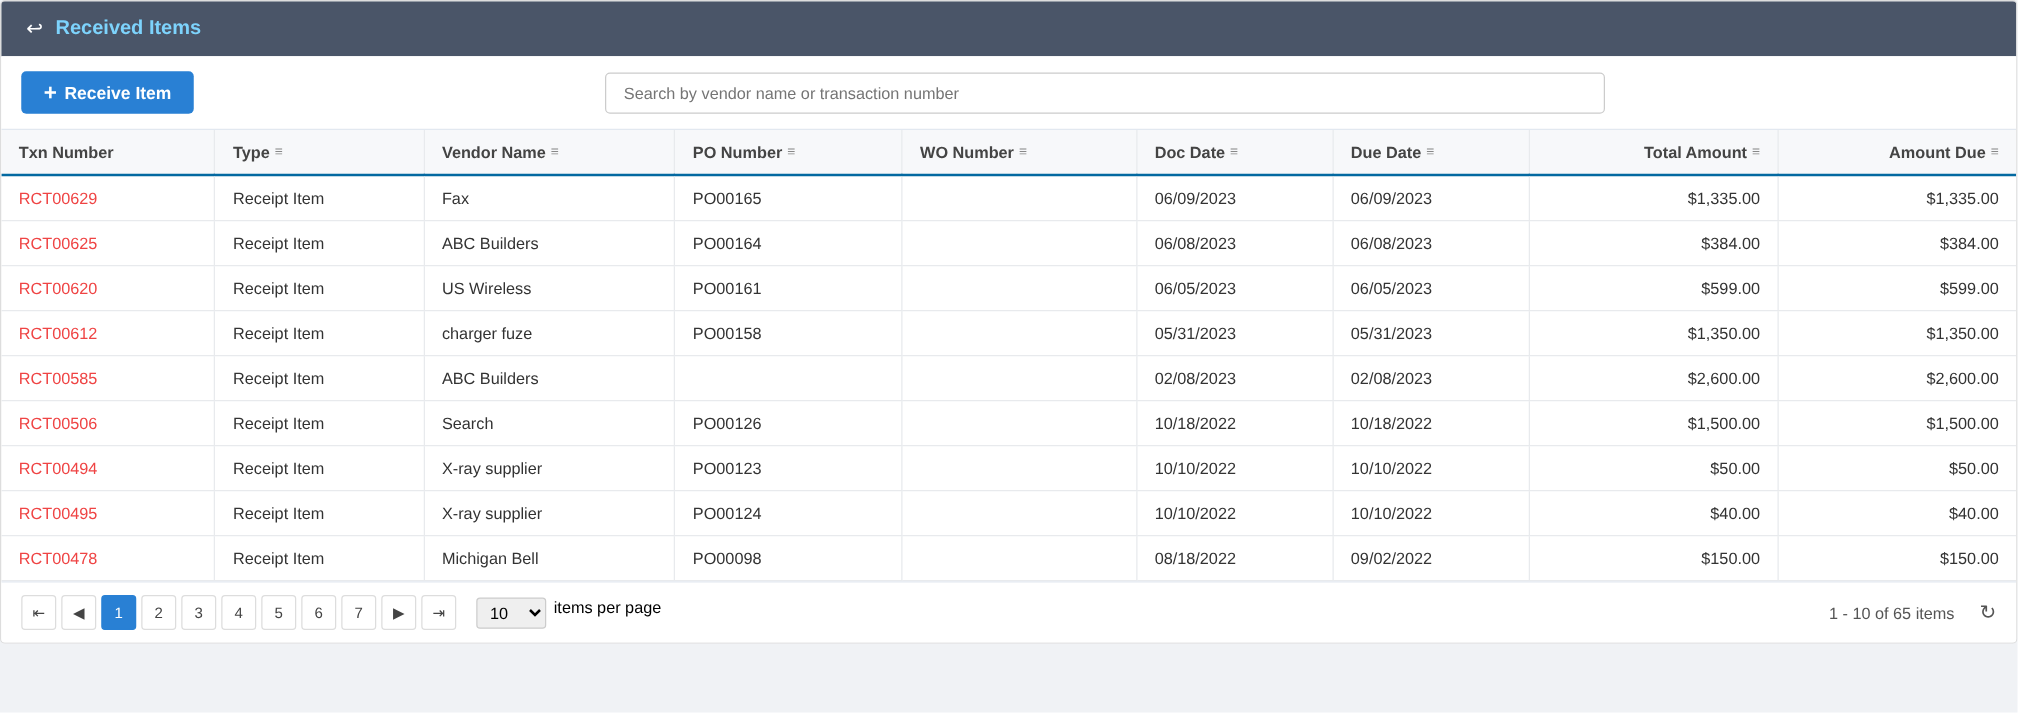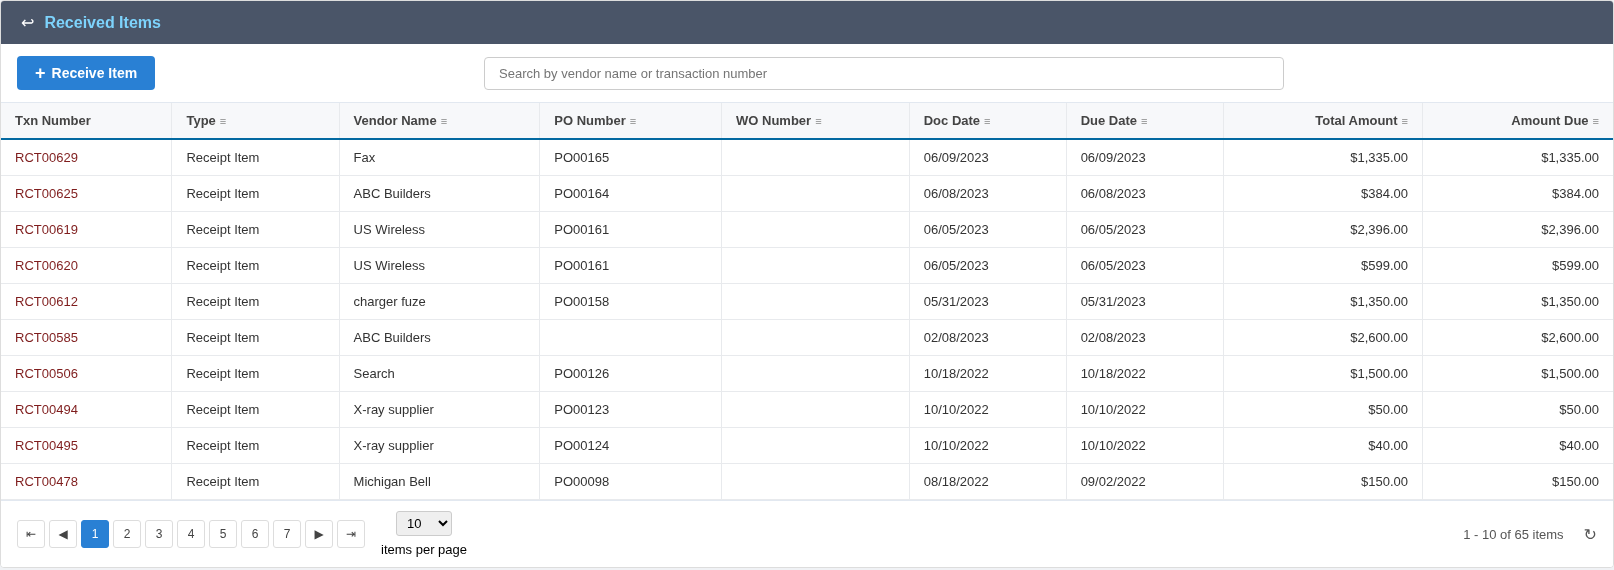--- a/index.html
+++ b/index.html
@@ -118,21 +118,21 @@
       border-bottom: 1px solid #e8eaed;
       border-right: 1px solid #e8eaed;
       color: #333;
       white-space: nowrap;
     }
     td:last-child { border-right: none; }
 
     td.amount-cell { text-align: right; }
 
     .txn-link {
-      color: #7f1d1d;
+      color: #ef4444;
       cursor: pointer;
       text-decoration: none;
     }
 
     .pagination-bar {
       display: flex;
       align-items: center;
       justify-content: space-between;
       padding: 10px 16px;
       border-top: 1px solid #e2e8f0;
@@ -159,24 +159,22 @@
       color: #444;
     }
     .page-btn.active {
       background: #2980d4;
       color: #fff;
       border-color: #2980d4;
     }
 
     .per-page-wrapper {
       display: flex;
-      align-items: center;
       gap: 6px;
       margin-left: 12px;
-      flex-direction: column;
     }
     .per-page-select {
       border: 1px solid #ccc;
       border-radius: 3px;
       padding: 3px 6px;
       font-size: 13px;
       cursor: pointer;
     }
 
     .pagination-right {
@@ -287,31 +285,20 @@
           <tr>
             <td><a class="txn-link">RCT00625</a></td>
             <td>Receipt Item</td>
             <td>ABC Builders</td>
             <td>PO00164</td>
             <td></td>
             <td>06/08/2023</td>
             <td>06/08/2023</td>
             <td class="amount-cell">$384.00</td>
             <td class="amount-cell">$384.00</td>
-          </tr>
-          <tr>
-            <td><a class="txn-link">RCT00619</a></td>
-            <td>Receipt Item</td>
-            <td>US Wireless</td>
-            <td>PO00161</td>
-            <td></td>
-            <td>06/05/2023</td>
-            <td>06/05/2023</td>
-            <td class="amount-cell">$2,396.00</td>
-            <td class="amount-cell">$2,396.00</td>
           </tr>
           <tr>
             <td><a class="txn-link">RCT00620</a></td>
             <td>Receipt Item</td>
             <td>US Wireless</td>
             <td>PO00161</td>
             <td></td>
             <td>06/05/2023</td>
             <td>06/05/2023</td>
             <td class="amount-cell">$599.00</td>

